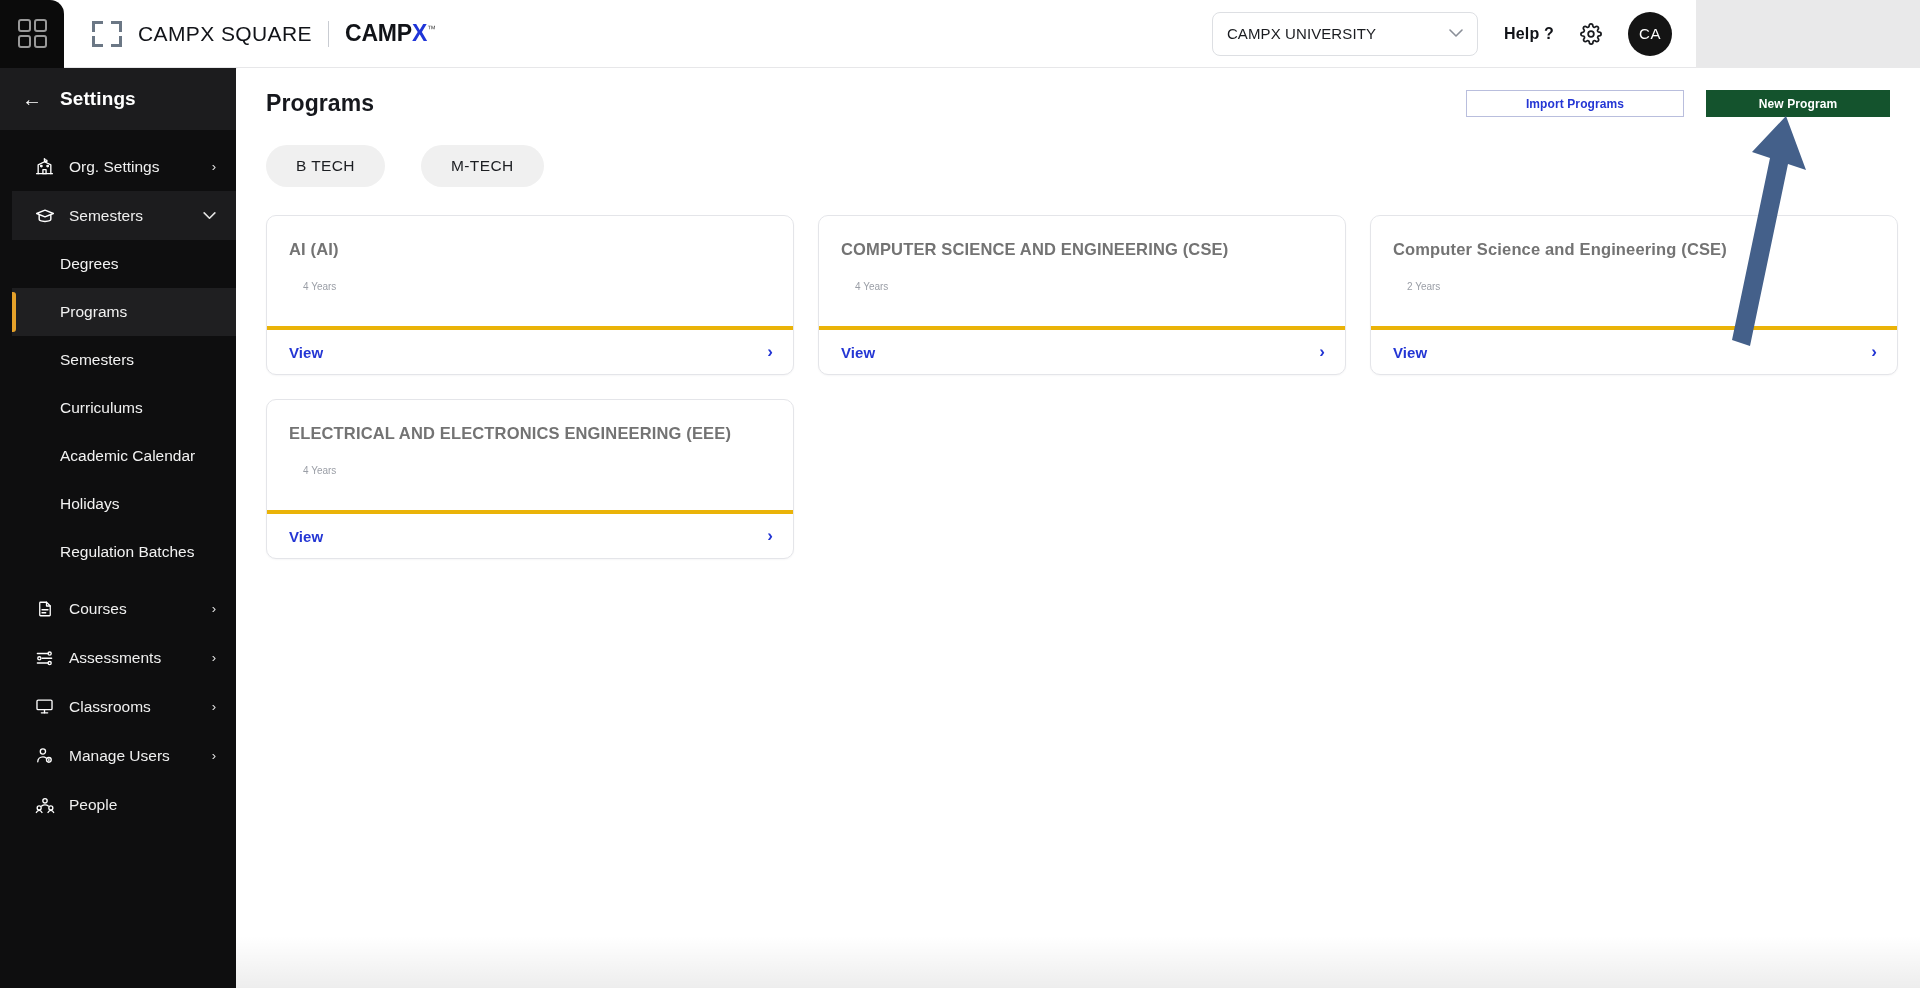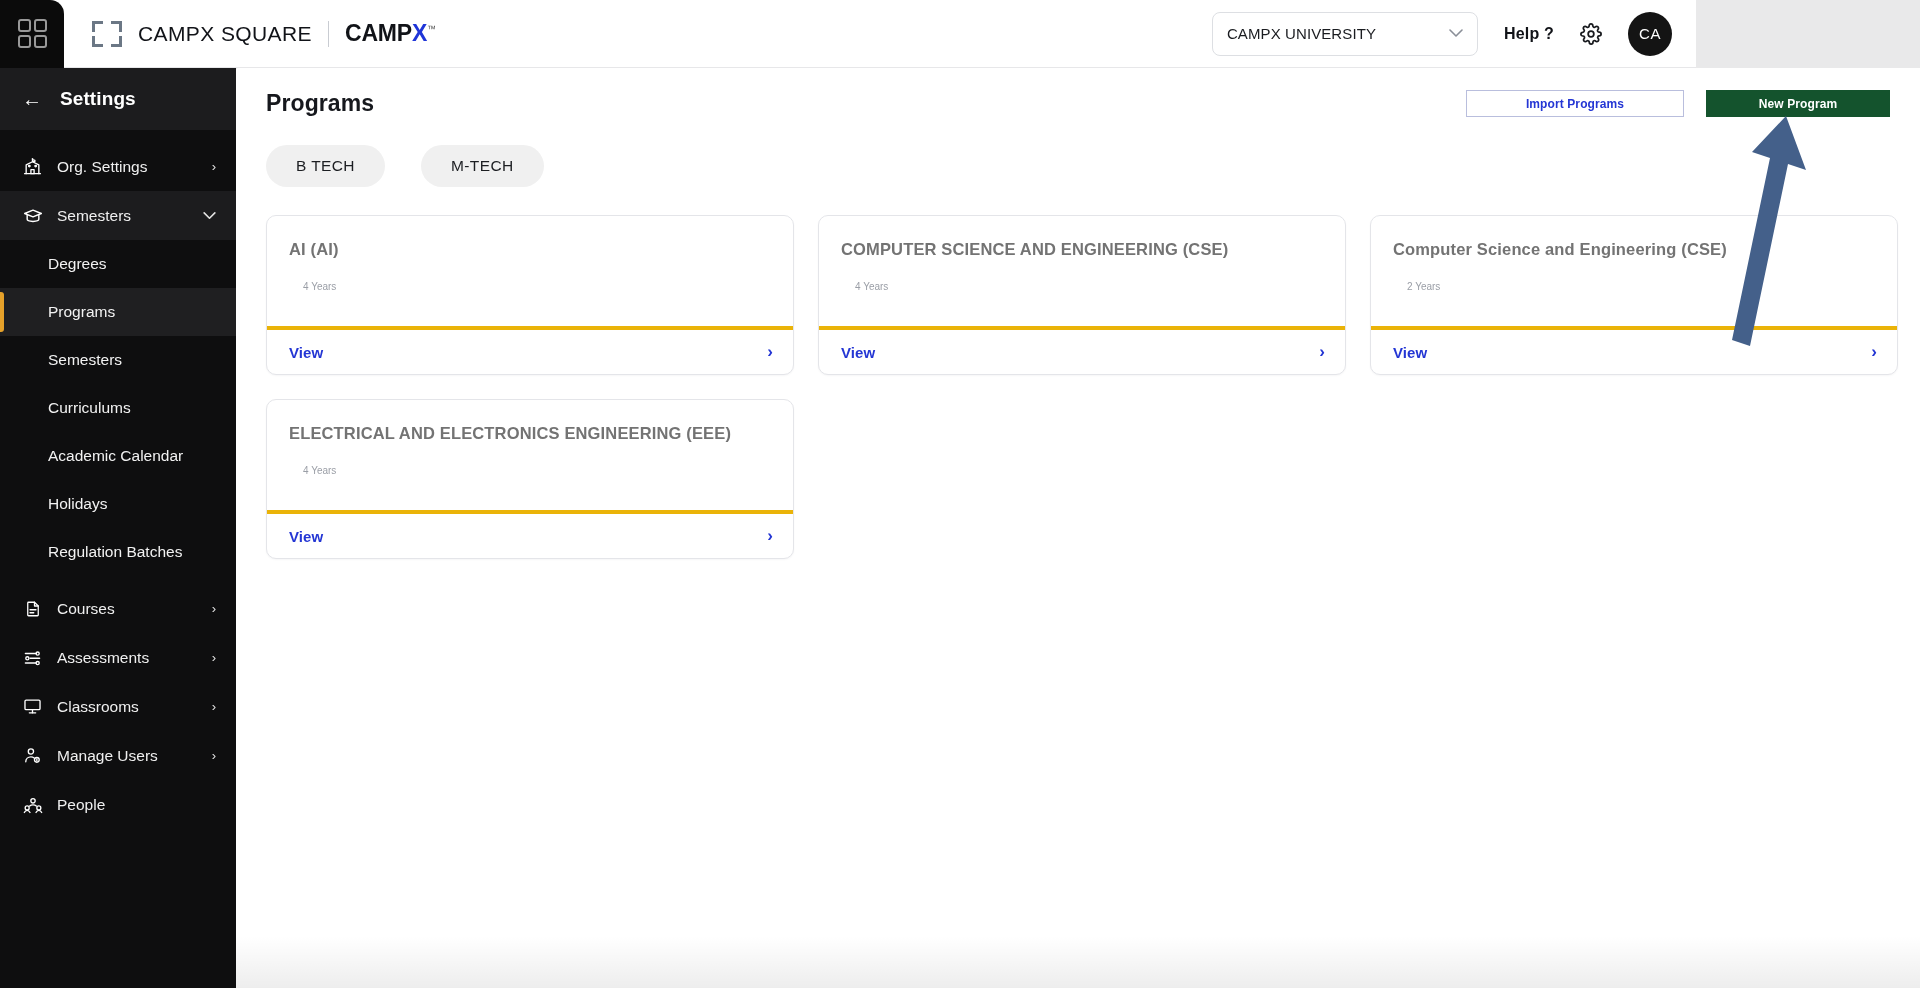--- a/index.html
+++ b/index.html
@@ -63,21 +63,21 @@
     position: absolute; top: 68px; left: 0; width: 236px; height: 920px;
     background: #0e0e0f; color: #ffffff; overflow: hidden;
   }
   .sidebar-head {
     height: 62px; background:#1c1c1e; display: flex; align-items: center; gap: 18px;
     padding-left: 22px;
   }
   .sidebar-head .back { font-size: 20px; line-height: 1; color:#fff; }
   .sidebar-head .title { font-size: 19px; font-weight: 700; letter-spacing: .1px; }
 
-  .nav { padding-top: 4px; }
+  .nav { padding-top: 4px; padding-left: 12px; }
   .nav-item {
     height: 49px; display: flex; align-items: center; padding: 0 20px 0 22px;
     font-size: 15.5px; color: #efefef; position: relative;
   }
   .nav-item .ico { width: 21px; height: 21px; margin-right: 14px; flex: none; display:flex; align-items:center; justify-content:center; }
   .nav-item .caret { margin-left: auto; font-size: 13px; color:#e2e2e2; }
   .nav-item.expanded { background: #1c1c1e; }
   .nav-sub {
     height: 48px; display: flex; align-items: center; padding-left: 48px;
     font-size: 15.5px; color: #f2f2f2; position: relative;

